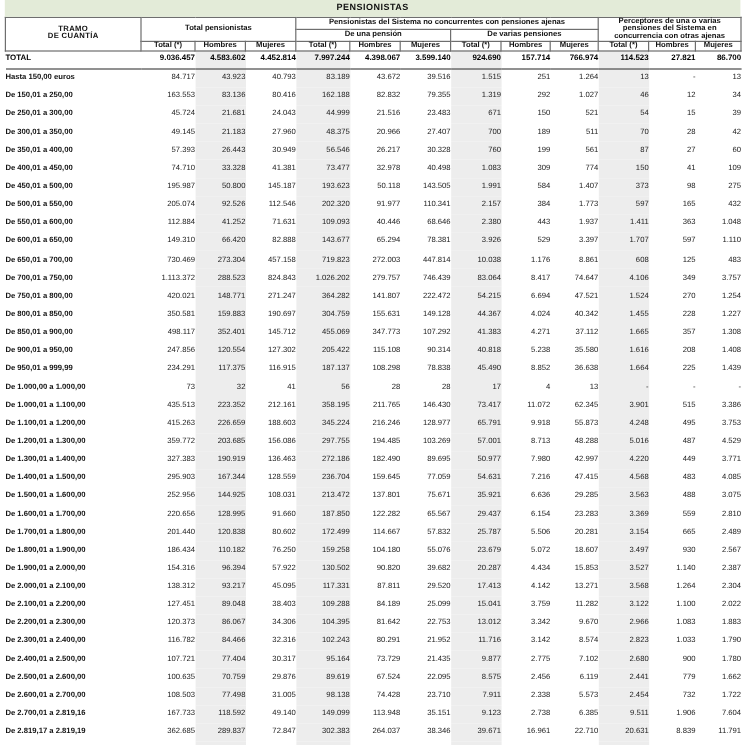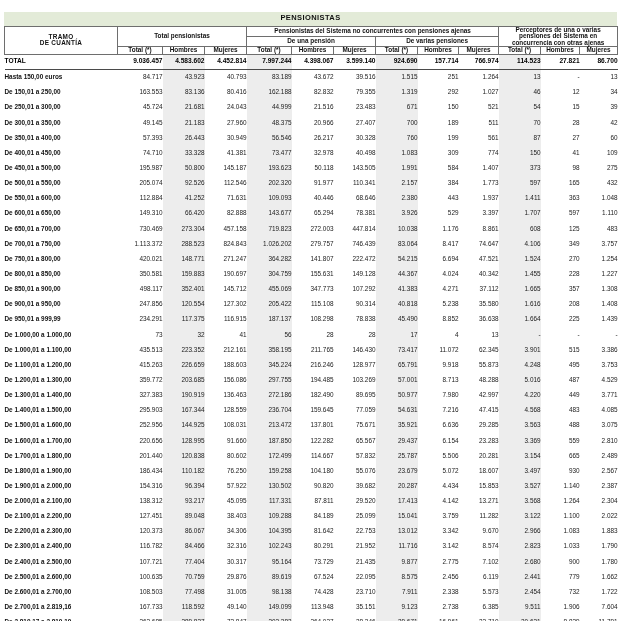--- a/index.html
+++ b/index.html
@@ -13,21 +13,21 @@
     overflow: hidden;
     font-family: "Liberation Sans", sans-serif;
     color: #111111;
     -webkit-font-smoothing: antialiased;
   }
   #root {
     width: 621px;
     height: 621px;
     position: relative;
     box-sizing: border-box;
-    padding: 12px 4px;
+    padding: 0 4px;
   }
 
   
   .banner {
     height: 14px;
     background: #e3ebd8;
     width: 613px;
     margin: 0 auto;
     position: relative;
   }

